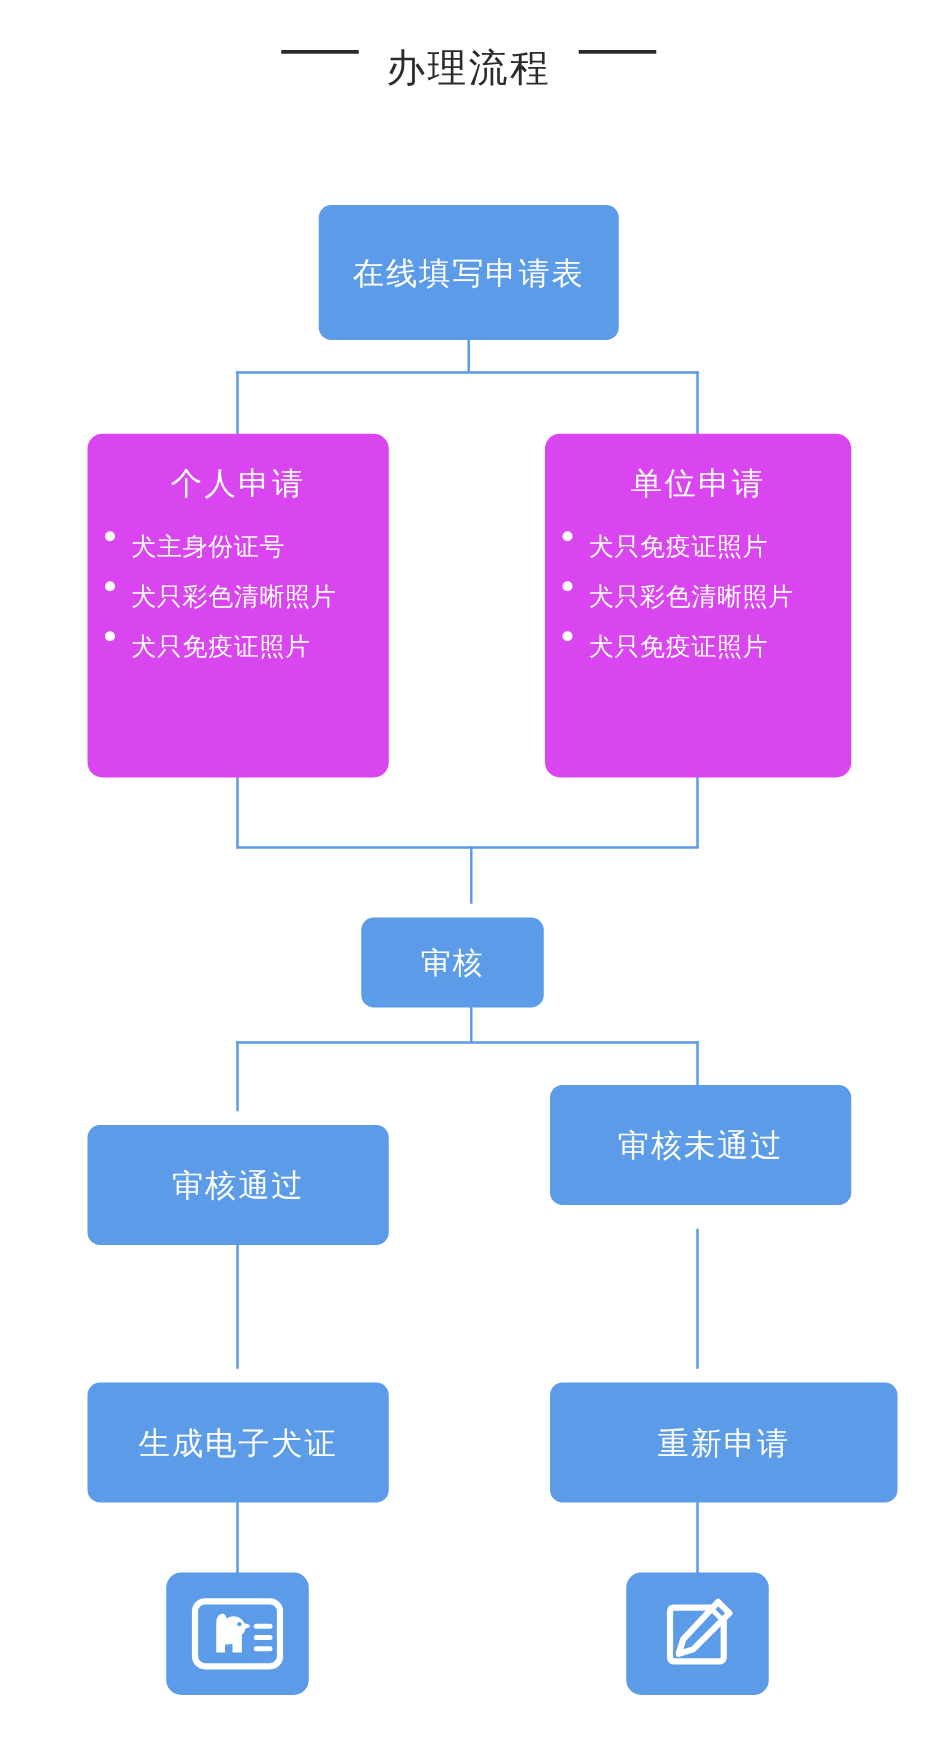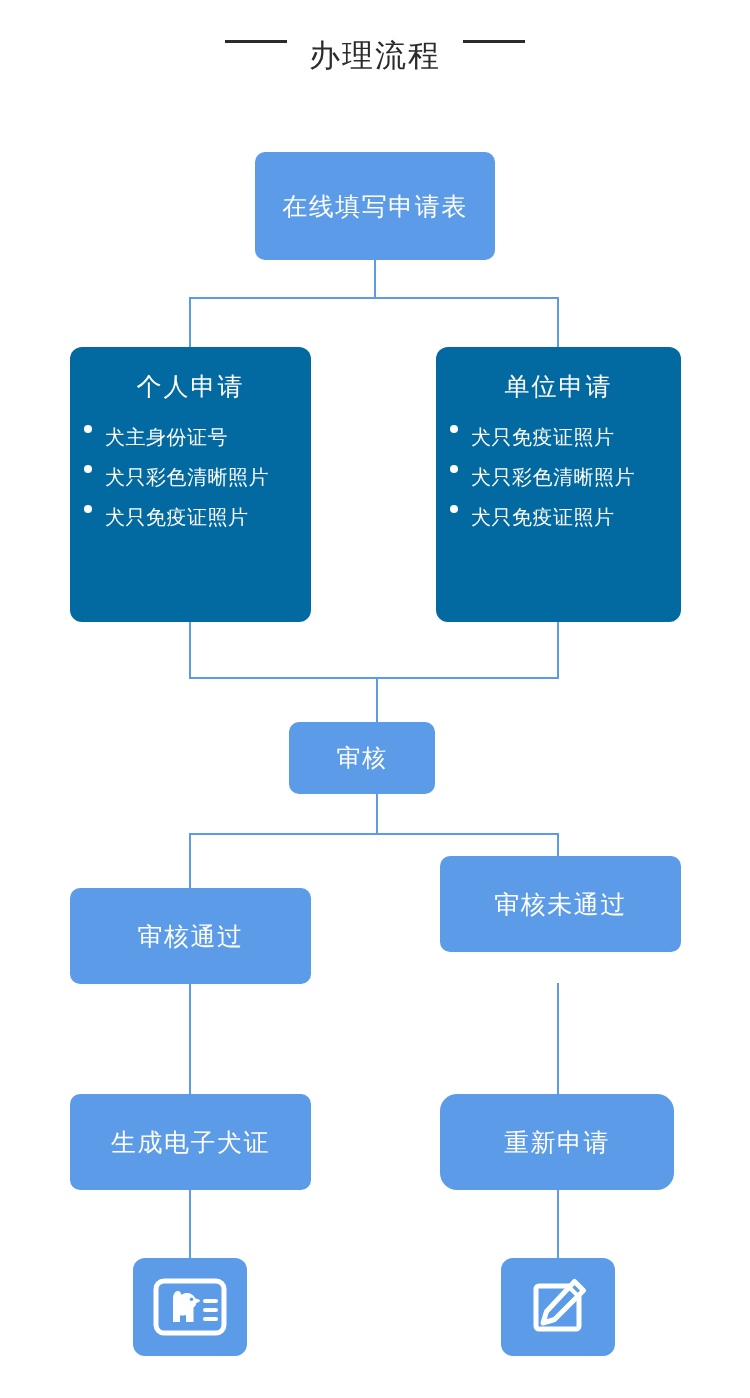--- a/index.html
+++ b/index.html
@@ -50,20 +50,21 @@
     color: #ffffff;
     box-sizing: border-box;
   }
   .node-center {
     display: flex;
     align-items: center;
     justify-content: center;
     text-align: center;
     font-size: 25px;
     letter-spacing: 1.5px;
+    margin-top: 12px;
   }
 
   
   #node-apply-form {
     left: 255px; top: 152px;
     width: 240px; height: 108px;
   }
   
   #node-review {
     left: 289px; top: 722px;
@@ -79,27 +80,27 @@
     left: 440px; top: 856px;
     width: 241px; height: 96px;
   }
   
   #node-generate-cert {
     left: 70px; top: 1094px;
     width: 241px; height: 96px;
   }
   #node-reapply {
     left: 440px; top: 1094px;
-    width: 234px; height: 96px; border-radius: 17px;
+    width: 278px; height: 96px;
   }
 
   
   .branch-box {
     position: absolute;
-    background: #0369a1;
+    background: #d946ef;
     border-radius: 12px;
     color: #ffffff;
     box-sizing: border-box;
     padding: 26px 0 0 0;
   }
   #box-personal { left: 70px; top: 347px; width: 241px; height: 275px; }
   #box-unit     { left: 436px; top: 347px; width: 245px; height: 275px; }
 
   .branch-title {
     text-align: center;

